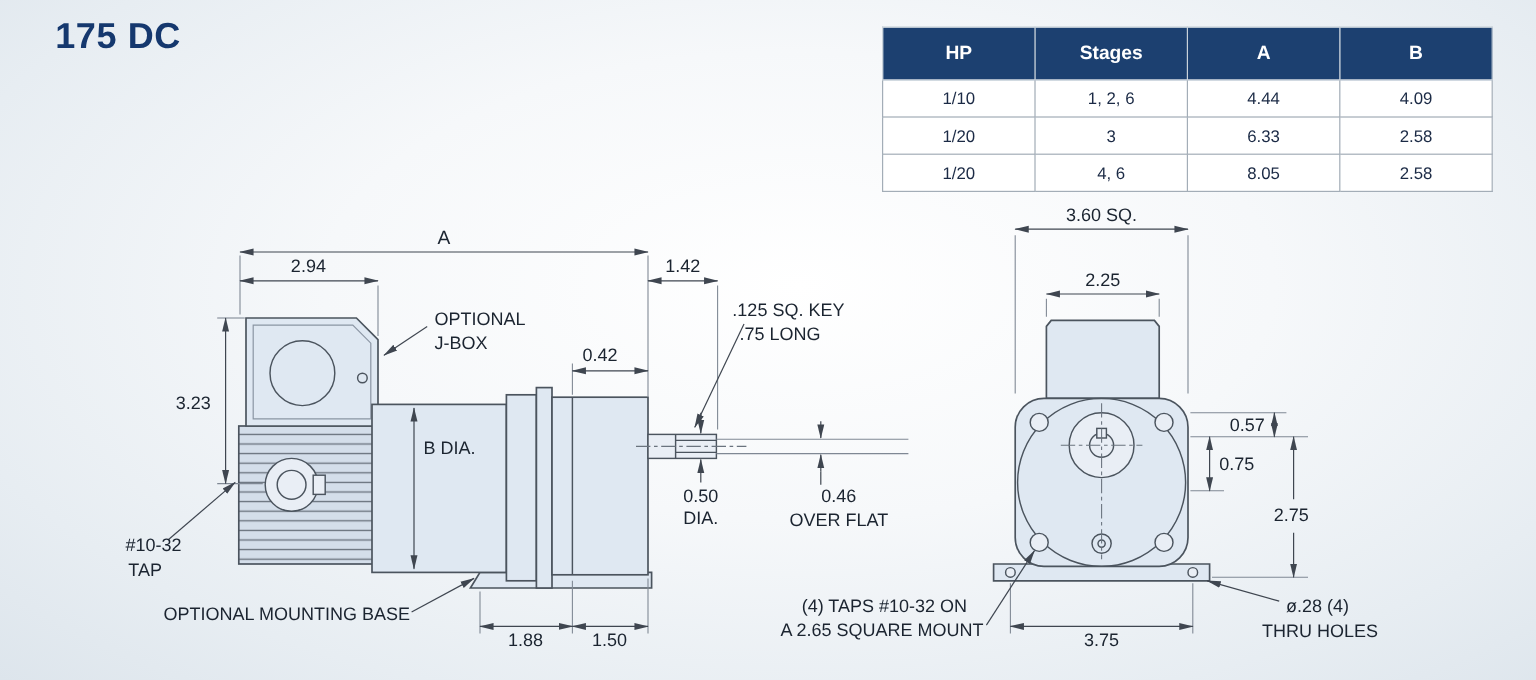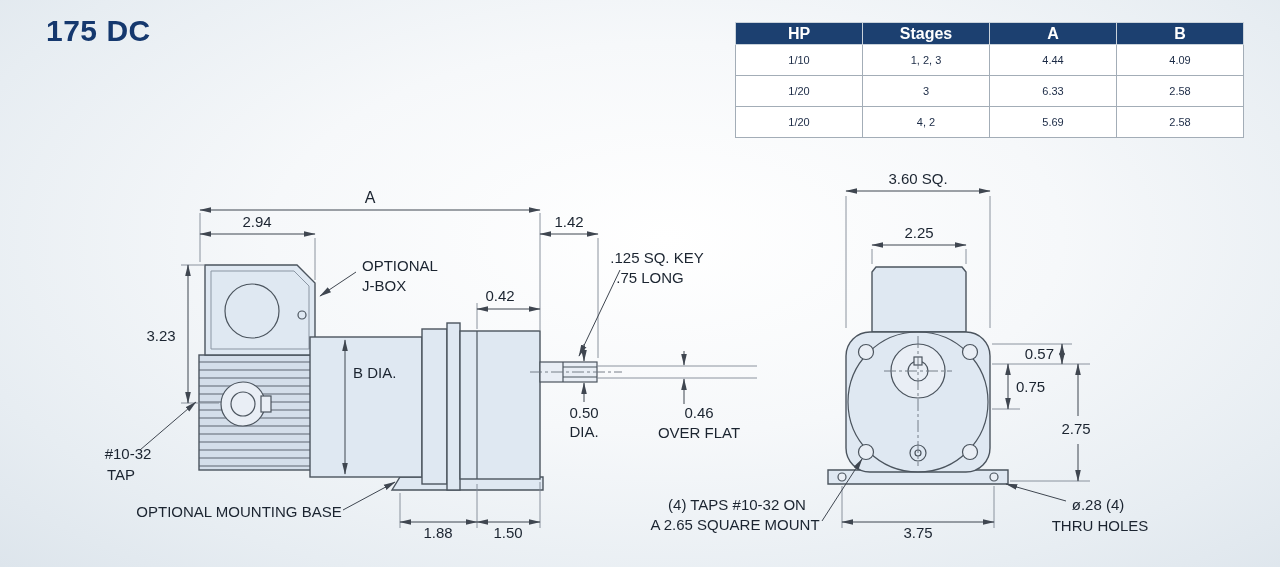--- a/index.html
+++ b/index.html
@@ -8,27 +8,27 @@
   #canvas {
     position:relative; width:1280px; height:567px; overflow:hidden;
     background: radial-gradient(ellipse at 52% 42%, #ffffff 0%, #f6f8fa 42%, #e7edf2 78%, #dde5ec 100%);
   }
   .title {
     position:absolute; left:46px; top:14px;
     font-size:30px; font-weight:bold; color:#15386e; letter-spacing:0.5px;
   }
   table.spec { position:absolute; left:735px; top:22px; border-collapse:collapse; }
   table.spec th {
-    width:127px; height:22px; background:#1c4070; color:#ffffff;
+    width:127px; height:44px; background:#1c4070; color:#ffffff;
     font-size:16px; font-weight:bold; text-align:center;
     border:1px solid #c9d2da;
   }
   table.spec td {
     width:127px; height:31px; background:#ffffff; color:#1b2a45;
-    font-size:11px; text-align:center; border:1px solid #a3adb7;
+    font-size:14px; text-align:center; border:1px solid #a3adb7;
   }
   svg.drawing { position:absolute; left:0; top:0; }
   svg text { font-family:"Liberation Sans", sans-serif; font-size:15px; fill:#1b2430; }
   svg text.big { font-size:16px; }
   .part  { fill:#dfe8f2; stroke:#4b545e; stroke-width:1.4; }
   .part2 { fill:#e9eef5; stroke:#4b545e; stroke-width:1.2; }
   .noin  { fill:none;    stroke:#4b545e; stroke-width:1.2; }
   .thin  { fill:none; stroke:#8a95a3; stroke-width:1; }
   .dim   { fill:none; stroke:#3f4650; stroke-width:1; }
   .ext   { fill:none; stroke:#7f8894; stroke-width:0.9; }
@@ -46,34 +46,34 @@
       <tr>
         <th>HP</th>
         <th>Stages</th>
         <th>A</th>
         <th>B</th>
       </tr>
     </thead>
     <tbody>
       <tr>
         <td>1/10</td>
-        <td>1, 2, 3</td>
+        <td>1, 2, 6</td>
         <td>4.44</td>
         <td>4.09</td>
       </tr>
       <tr>
         <td>1/20</td>
         <td>3</td>
         <td>6.33</td>
         <td>2.58</td>
       </tr>
       <tr>
         <td>1/20</td>
-        <td>4, 2</td>
-        <td>5.69</td>
+        <td>4, 6</td>
+        <td>8.05</td>
         <td>2.58</td>
       </tr>
     </tbody>
   </table>
 
   <svg class="drawing" width="1280" height="567" viewBox="0 0 1280 567">
     <defs>
       <marker id="arr" viewBox="0 0 12 9" refX="11.3" refY="4.5" markerWidth="12" markerHeight="9" orient="auto-start-reverse">
         <path d="M0,1.6 L12,4.5 L0,7.4 Z" fill="#3f4650"></path>
       </marker>

